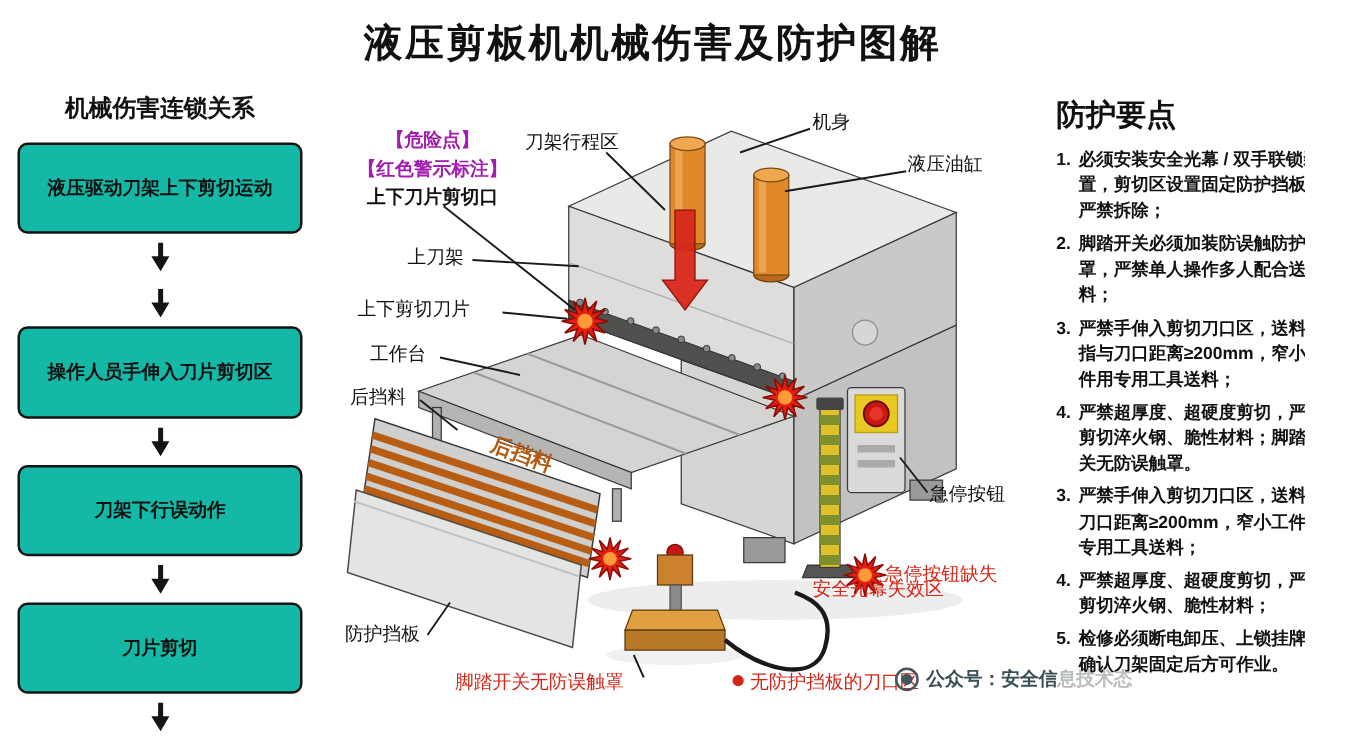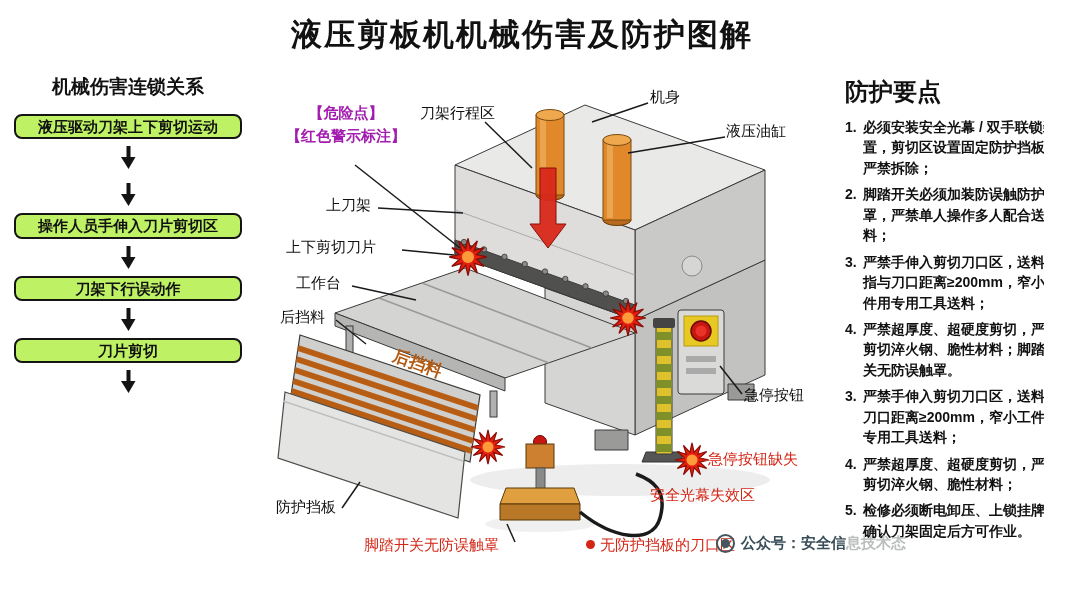--- a/index.html
+++ b/index.html
@@ -7,22 +7,22 @@
   #stage{position:relative;width:1044px;height:589px;background:#fff;overflow:hidden;}
 
   .title{position:absolute;top:14px;left:0;width:100%;text-align:center;
          font-size:31px;font-weight:900;letter-spacing:2px;}
 
   
   .flow{position:absolute;left:14px;top:74px;width:228px;display:flex;
         flex-direction:column;align-items:center;}
   .flow-header{font-size:19px;font-weight:900;margin-bottom:14px;}
   .flow-box{box-sizing:border-box;width:100%;border:2.5px solid #141414;border-radius:8px;
-            background:#bef264;font-size:15px;font-weight:800;text-align:center;
-            padding:2px 2px;line-height:1.15;white-space:nowrap;}
+            background:#14b8a6;font-size:15px;font-weight:800;text-align:center;
+            padding:26px 2px;line-height:1.15;white-space:nowrap;}
   .flow-arrow{margin:7px 0;line-height:0;}
 
   
   .points{position:absolute;left:845px;top:76px;width:226px;}
   .points-header{font-size:24px;font-weight:900;margin-bottom:9px;}
   .point{display:flex;font-size:14px;font-weight:700;line-height:1.46;margin-bottom:6px;}
   .point .num{flex:0 0 18px;}
   .point .txt{flex:1;}
 
   
@@ -216,35 +216,36 @@
       <use href="#burst" transform="translate(208,197) scale(1.1)"></use>
       <use href="#burst" transform="translate(368,258) scale(1.05)"></use>
       <use href="#burst" transform="translate(228,387)"></use>
       <use href="#burst" transform="translate(432,400)"></use>
     </g>
   </svg>
 
   <div class="danger-note">
     <span class="red">【危险点】</span>
     <span class="red">【红色警示标注】</span>
+    <span class="blk">上下刀片剪切口</span>
   </div>
 
   <div class="lbl" style="left:420px;top:104px;">刀架行程区</div>
   <div class="lbl" style="left:650px;top:88px;">机身</div>
   <div class="lbl" style="left:726px;top:122px;">液压油缸</div>
   <div class="lbl" style="left:326px;top:196px;">上刀架</div>
   <div class="lbl" style="left:286px;top:238px;">上下剪切刀片</div>
   <div class="lbl" style="left:296px;top:274px;">工作台</div>
   <div class="lbl" style="left:280px;top:308px;">后挡料</div>
   <div class="on-machine">后挡料</div>
   <div class="lbl" style="left:276px;top:498px;">防护挡板</div>
   <div class="lbl red" style="left:364px;top:536px;">脚踏开关无防误触罩</div>
   <div class="lbl" style="left:744px;top:386px;">急停按钮</div>
   <div class="lbl red" style="left:708px;top:450px;">急停按钮缺失</div>
-  <div class="lbl red" style="left:650px;top:486px;">安全光幕失效区</div>
+  <div class="lbl red" style="left:650px;top:462px;">安全光幕失效区</div>
   <div class="lbl red" style="left:586px;top:536px;">
     <span class="red-dot"></span><span>无防护挡板的刀口区</span>
   </div>
 
   <div class="points">
     <div class="points-header">防护要点</div>
     <div class="point">
       <span class="num">1.</span>
       <span class="txt">必须安装安全光幕 / 双手联锁装置，剪切区设置固定防护挡板，严禁拆除；</span>
     </div>

